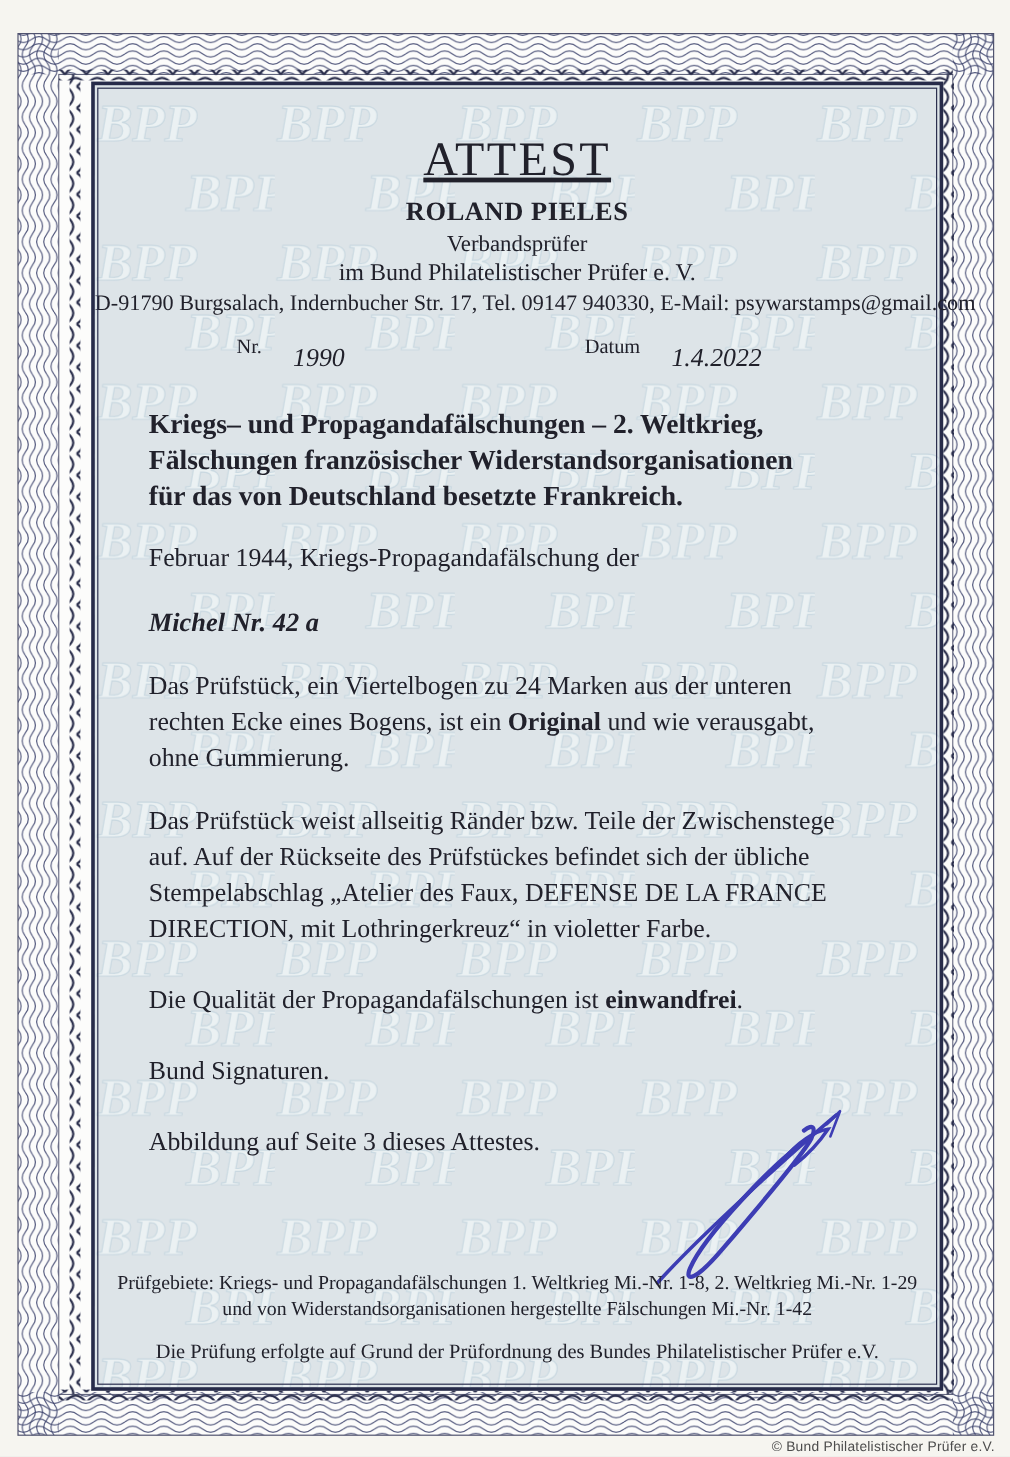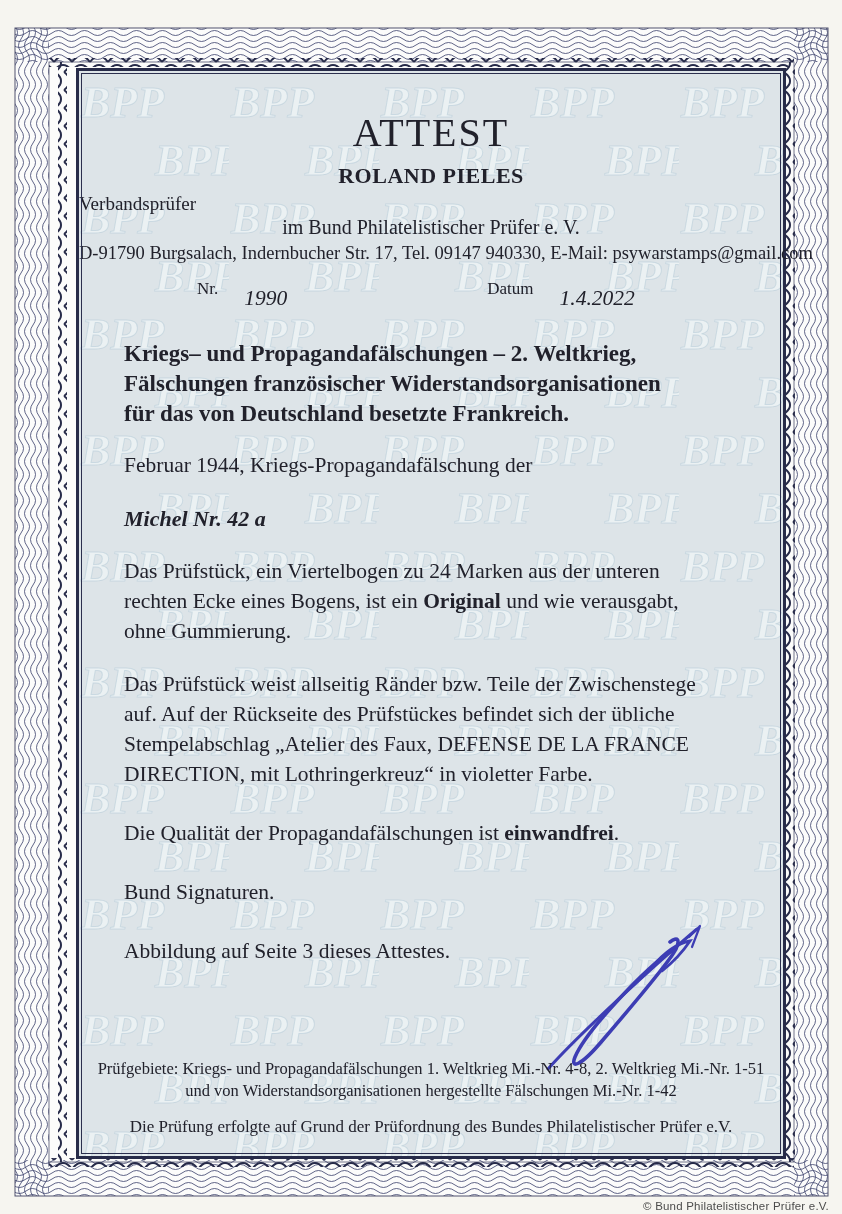--- a/index.html
+++ b/index.html
@@ -12,23 +12,23 @@
   .content{
     position:absolute;left:76px;top:68px;width:710px;height:1091px;
     background:#dde4e8;border:3px solid #272b49;box-sizing:border-box;z-index:1;
   }
   .content::before{
     content:"";position:absolute;inset:2px;border:1px solid #2b2f4e;
     pointer-events:none;z-index:3;
   }
   .wm-svg{position:absolute;inset:0;width:100%;height:100%;z-index:0;}
   .text-layer{position:absolute;inset:0;z-index:2;}
-  .doc-title{margin-top:40px;text-align:center;font-size:40px;line-height:44px;letter-spacing:2px;}
+  .doc-title{margin-top:40px;text-align:center;font-size:40px;line-height:44px;letter-spacing:2px;text-decoration:underline;}
   .doc-name{text-align:center;font-size:22px;line-height:30px;font-weight:700;margin-top:6px;letter-spacing:.5px;}
-  .doc-role{font-size:19px;line-height:22px;margin-top:2px;}
+  .doc-role{text-align:center;font-size:19px;line-height:22px;margin-top:2px;}
   .doc-org{text-align:center;font-size:20px;line-height:24px;}
   .doc-address{text-align:center;font-size:18.5px;line-height:23px;margin-top:3px;white-space:nowrap;}
   .meta-row{display:flex;align-items:flex-start;margin-top:14px;font-size:17px;}
   .meta-label{white-space:nowrap;}
   .meta-value{font-size:21.5px;margin-top:7px;margin-left:26px;white-space:nowrap;font-style:italic;}
   .m-nr{margin-left:118px;}
   .m-datum{margin-left:200px;}
   .bodytext{margin:28px 24px 0 45px;font-size:21.5px;line-height:30px;}
   .bodytext .ln{white-space:nowrap;}
   .subject{font-weight:700;font-size:23px;line-height:30px;}
@@ -148,20 +148,20 @@
     </div>
 
     <svg class="signature-svg" width="210" height="170" viewBox="0 0 210 170" aria-hidden="true">
       <path d="M14,160 C45,125 125,52 163,20" fill="none" stroke-width="3" stroke-linecap="round" stroke="#3d3db4"></path>
       <path d="M140,40 C112,58 52,122 41,148 C36,160 46,158 68,132 C98,97 136,52 142,40 C146,31 144,27 136,33" fill="none" stroke-width="3.6" stroke-linecap="round" stroke="#3d3db4"></path>
       <path d="M118,58 C130,44 144,34 156,32 C148,44 138,54 128,62" fill="none" stroke-width="2.8" stroke-linecap="round" stroke="#3d3db4"></path>
       <path d="M155,28 L166,17 L158,38" fill="none" stroke-width="2.2" stroke-linecap="round" stroke-linejoin="round" stroke="#3d3db4"></path>
     </svg>
 
     <div class="pruefgebiete">
-      <div>Prüfgebiete: Kriegs- und Propagandafälschungen 1. Weltkrieg Mi.-Nr. 4-8, 2. Weltkrieg Mi.-Nr. 1-51</div>
+      <div>Prüfgebiete: Kriegs- und Propagandafälschungen 1. Weltkrieg Mi.-Nr. 1-8, 2. Weltkrieg Mi.-Nr. 1-29</div>
       <div>und von Widerstandsorganisationen hergestellte Fälschungen Mi.-Nr. 1-42</div>
     </div>
     <div class="pruefung-note">Die Prüfung erfolgte auf Grund der Prüfordnung des Bundes Philatelistischer Prüfer e.V.</div>
   </div>
 
   <div class="copyright">© Bund Philatelistischer Prüfer e.V.</div>
 </div>
 
 </body></html>

